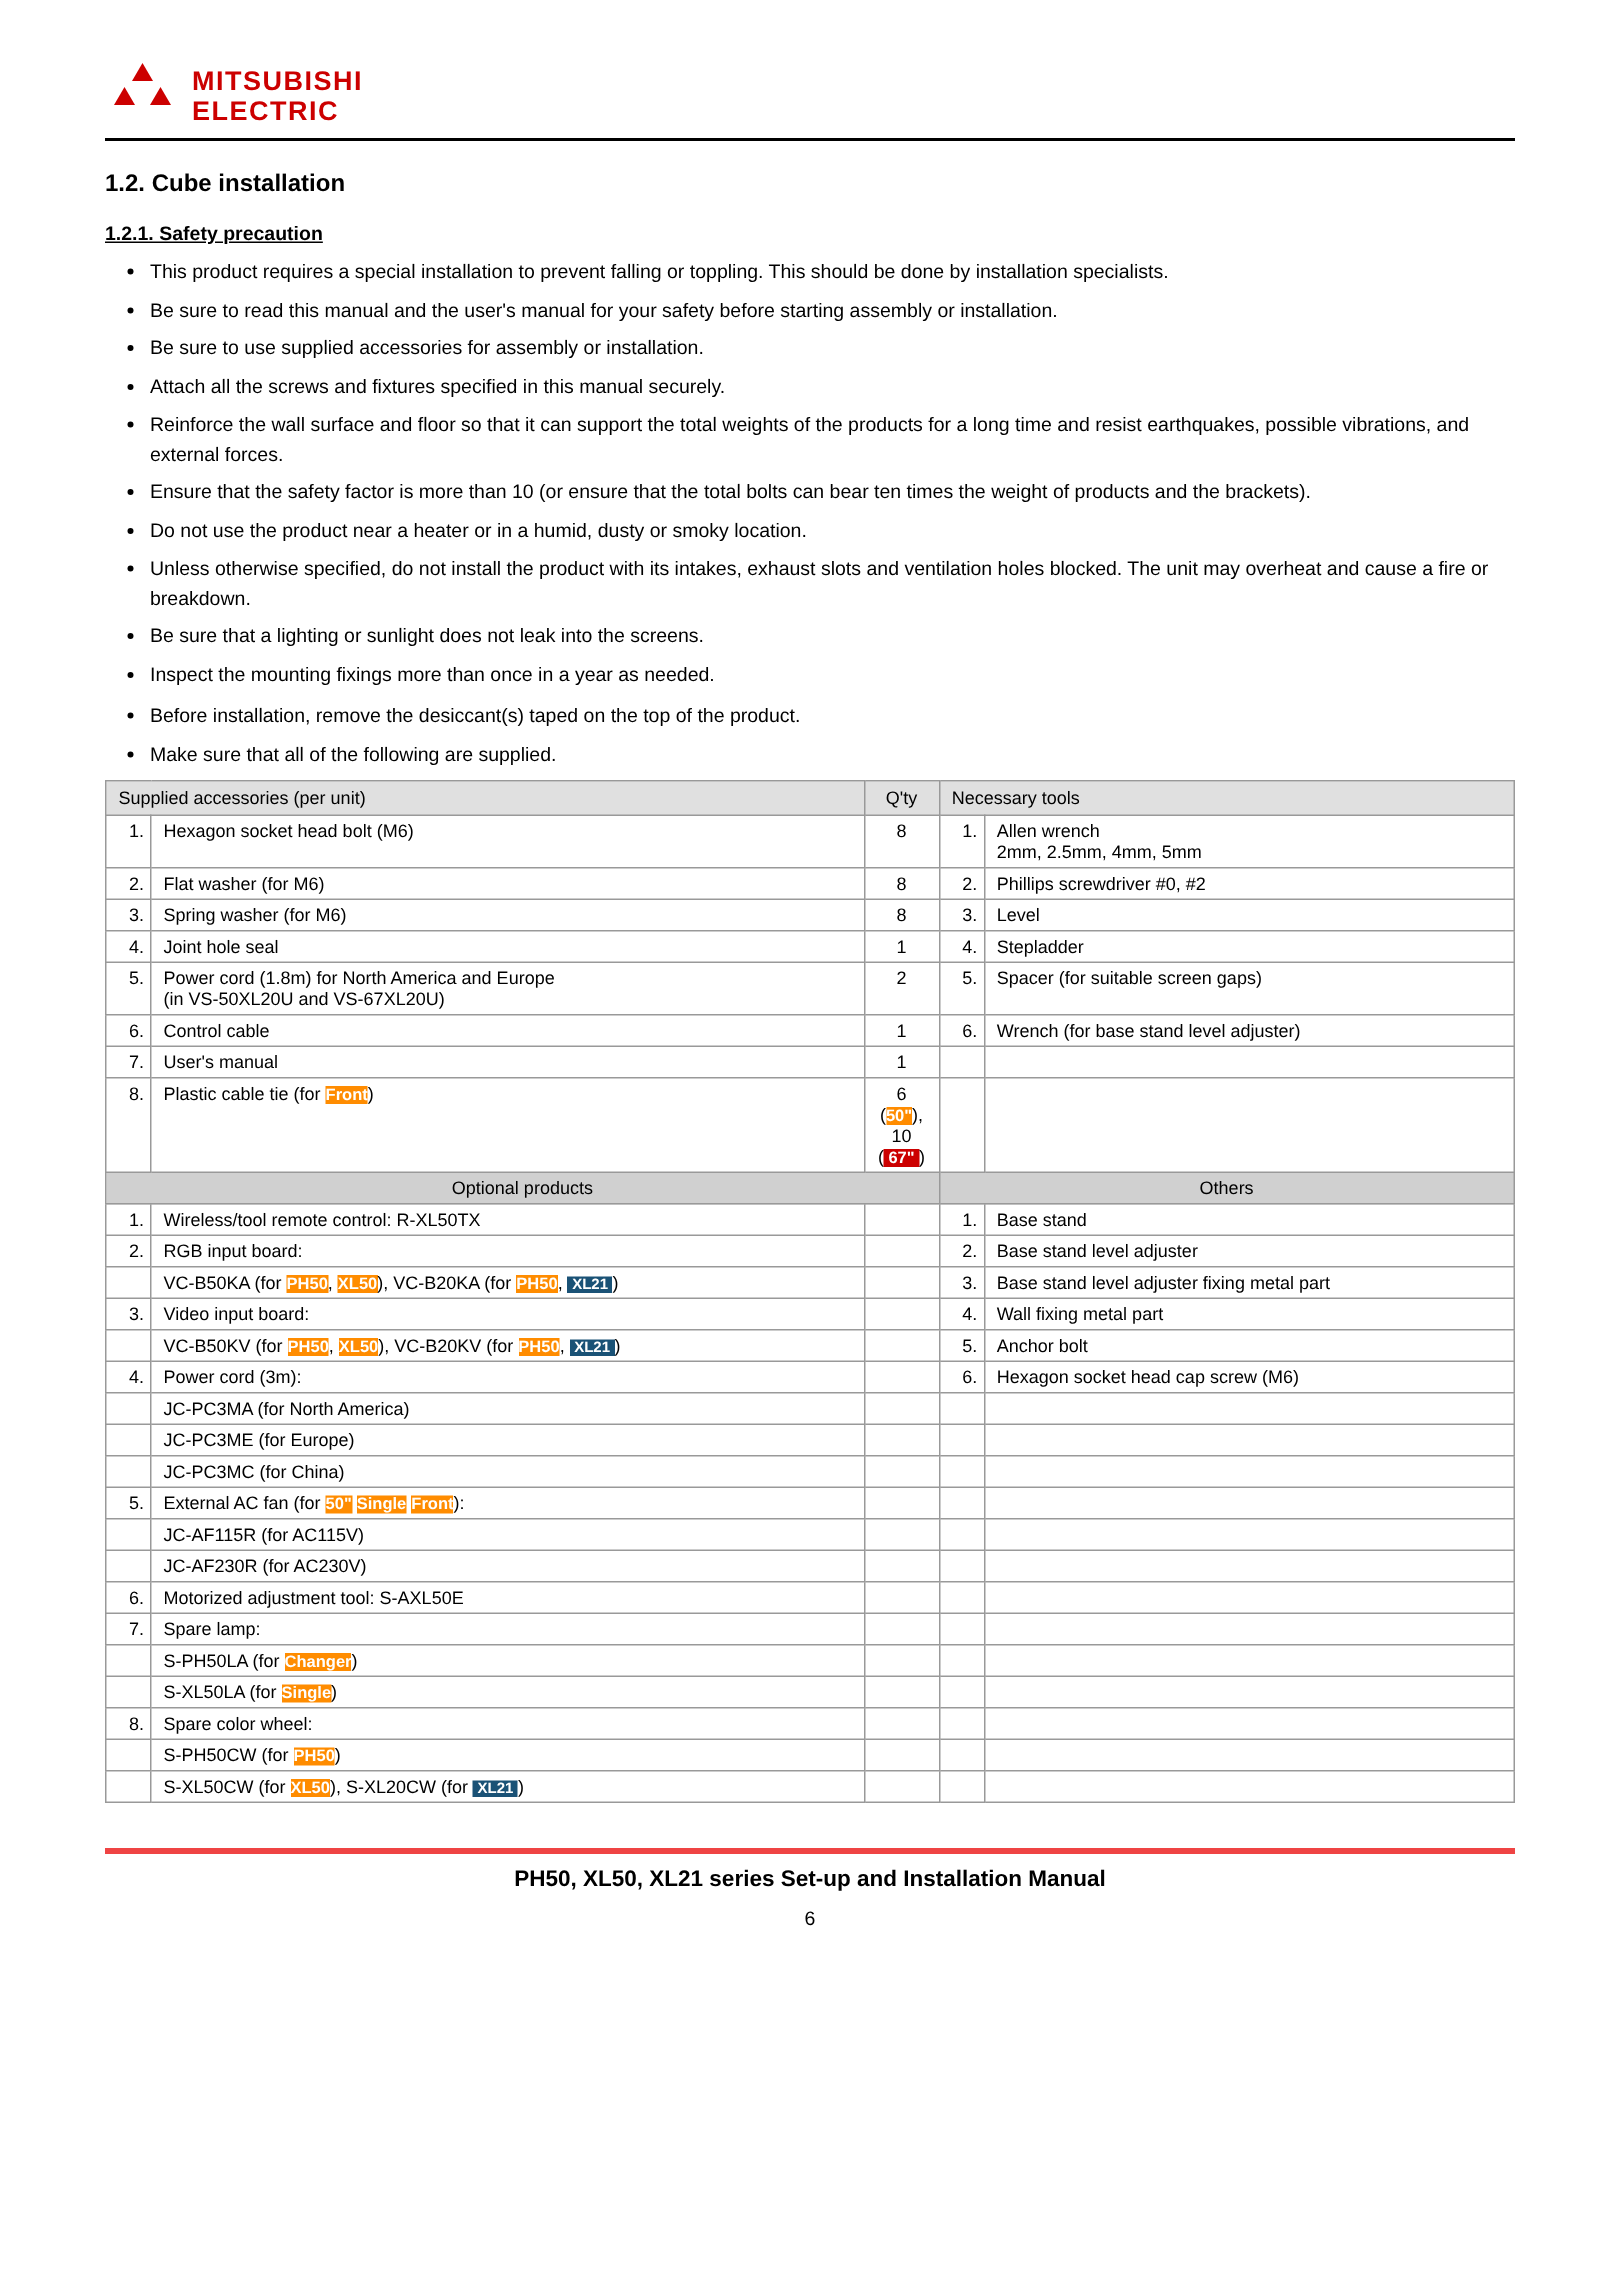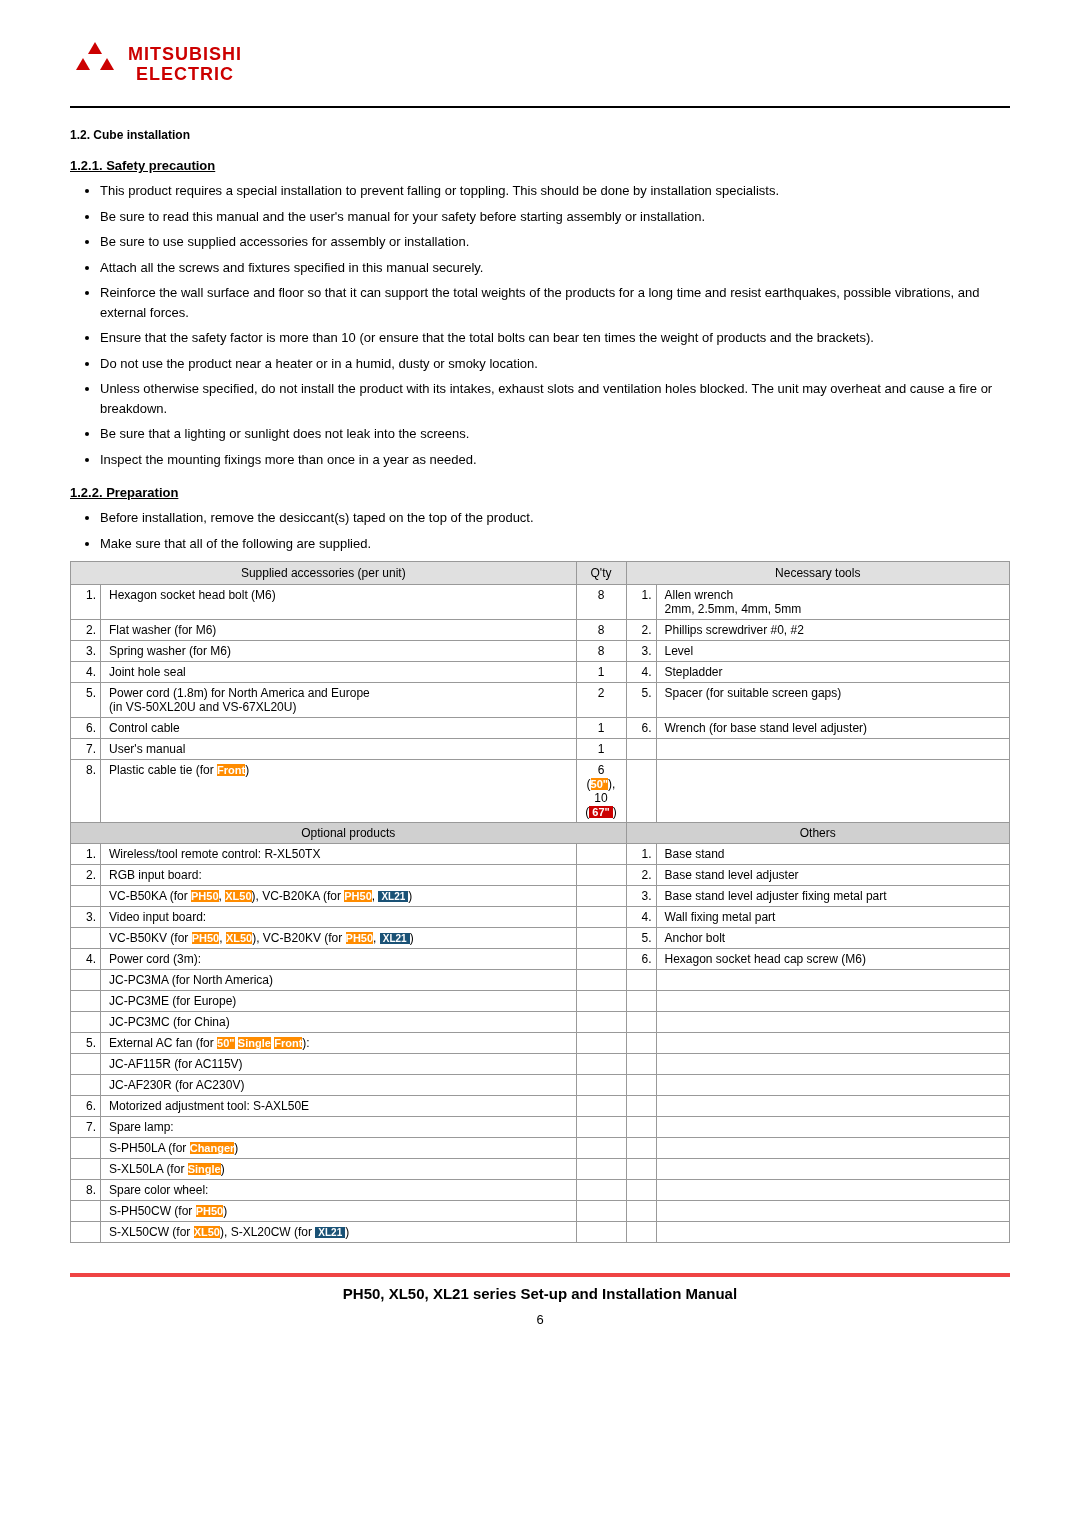--- a/index.html
+++ b/index.html
@@ -13,23 +13,22 @@
       position: relative;
     }
     .page {
       padding: 40px 70px 60px 70px;
     }
     
     .header {
       display: flex;
       align-items: center;
       margin-bottom: 10px;
-      padding-bottom: 16px;
+      padding-bottom: 2px;
       border-bottom: 2px solid #000;
-      text-align: center;
     }
     .logo-container {
       display: flex;
       align-items: center;
       gap: 8px;
     }
     .logo-icon {
       width: 50px;
       height: 50px;
     }
@@ -45,21 +44,21 @@
       letter-spacing: 1px;
     }
     .logo-electric {
       font-size: 18px;
       font-weight: bold;
       color: #cc0000;
       letter-spacing: 1px;
     }
     
     .section-title {
-      font-size: 12px;
+      font-size: 16px;
       font-weight: bold;
       margin-bottom: 12px;
       margin-top: 20px;
     }
     .subsection-title {
       font-size: 13px;
       font-weight: bold;
       text-decoration: underline;
       margin-bottom: 8px;
       margin-top: 16px;
@@ -78,21 +77,21 @@
     .supply-table {
       width: 100%;
       border-collapse: collapse;
       margin-top: 6px;
       font-size: 12px;
     }
     .supply-table th {
       background: #e0e0e0;
       border: 1px solid #999;
       padding: 4px 8px;
-      text-align: center;
+      text-align: left;
       font-weight: normal;
     }
     .supply-table td {
       border: 1px solid #999;
       padding: 3px 8px;
       vertical-align: top;
     }
     .supply-table .num-col {
       width: 30px;
       text-align: right;
@@ -182,21 +181,20 @@
     <li>Be sure to use supplied accessories for assembly or installation.</li>
     <li>Attach all the screws and fixtures specified in this manual securely.</li>
     <li>Reinforce the wall surface and floor so that it can support the total weights of the products for a long time and resist earthquakes, possible vibrations, and external forces.</li>
     <li>Ensure that the safety factor is more than 10 (or ensure that the total bolts can bear ten times the weight of products and the brackets).</li>
     <li>Do not use the product near a heater or in a humid, dusty or smoky location.</li>
     <li>Unless otherwise specified, do not install the product with its intakes, exhaust slots and ventilation holes blocked. The unit may overheat and cause a fire or breakdown.</li>
     <li>Be sure that a lighting or sunlight does not leak into the screens.</li>
     <li>Inspect the mounting fixings more than once in a year as needed.</li>
   </ul>
 
-  <div class="subsection-title">1.2.2.   Preparation</div>
   <ul class="bullet-list">
     <li>Before installation, remove the desiccant(s) taped on the top of the product.</li>
     <li>Make sure that all of the following are supplied.</li>
   </ul>
 
   <table class="supply-table">
     <thead>
       <tr>
         <th colspan="2">Supplied accessories (per unit)</th>
         <th class="qty-col">Q'ty</th>

